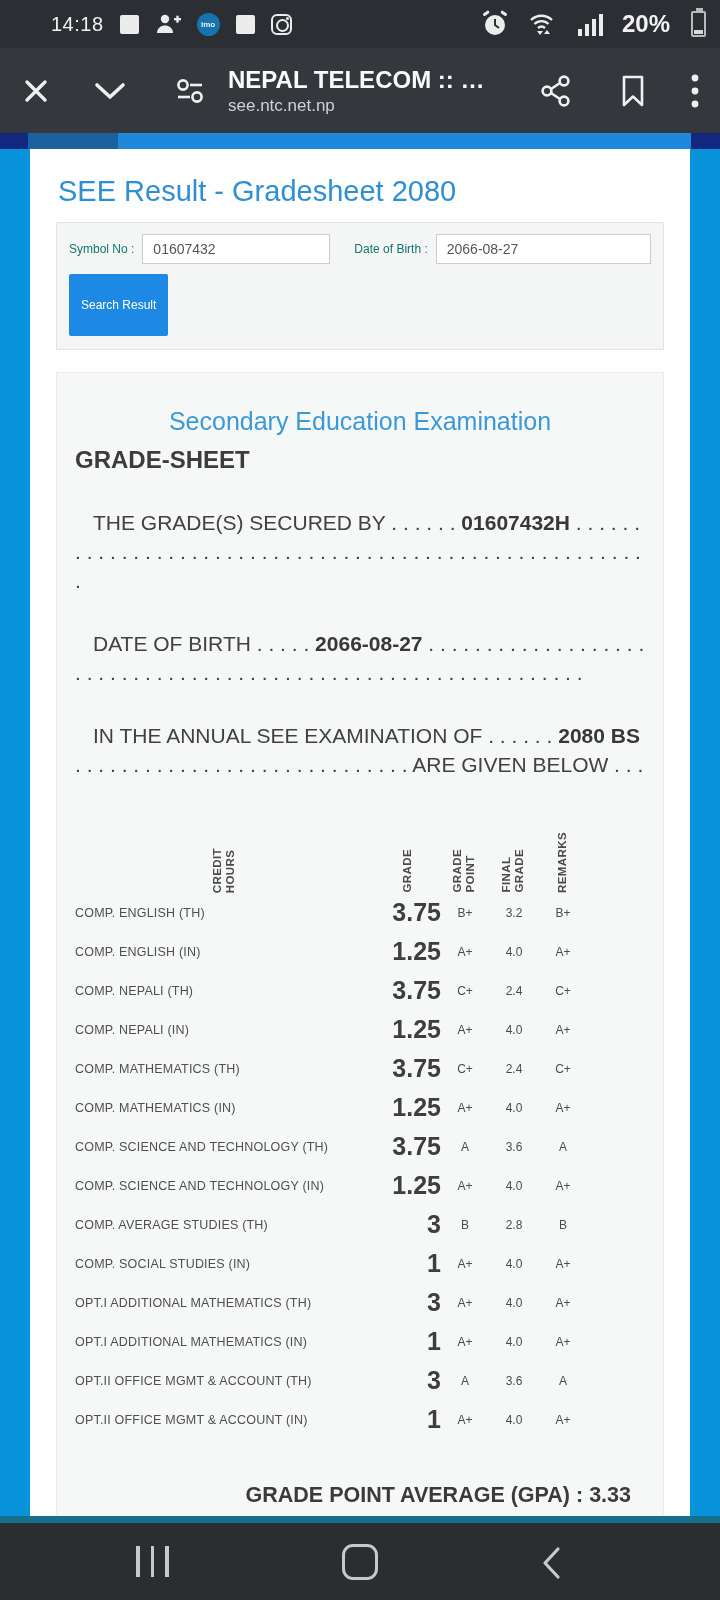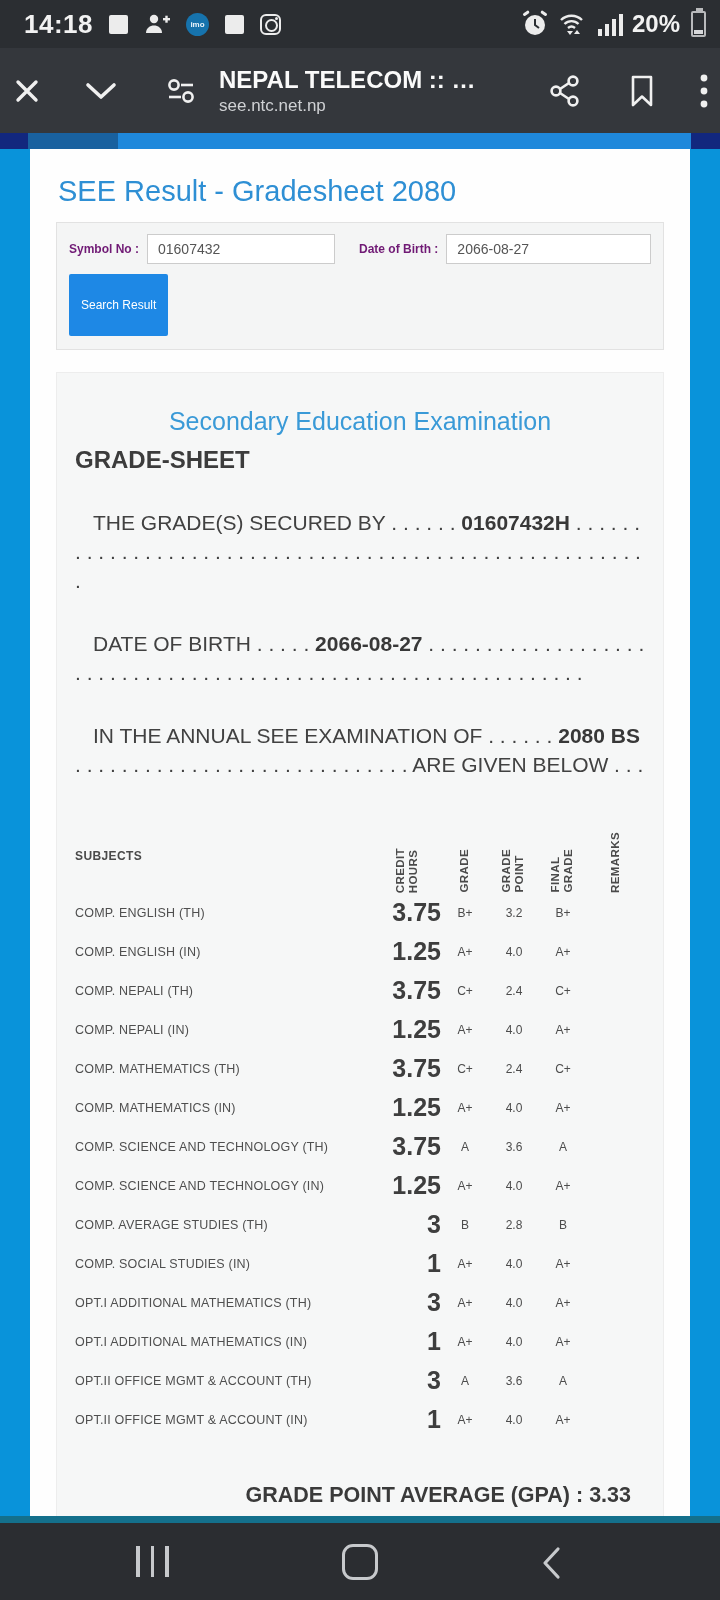--- a/index.html
+++ b/index.html
@@ -4,36 +4,36 @@
 <style>
   * { margin:0; padding:0; box-sizing:border-box; }
   html,body { width:720px; height:1600px; overflow:hidden; background:#000;
               font-family:"Liberation Sans", sans-serif; }
   .root { position:relative; width:720px; height:1600px; }
 
   
   .status-bar { position:absolute; top:0; left:0; width:720px; height:48px;
     background:#2b2e32; display:flex; align-items:center; padding:0 14px; }
   .sb-left { display:flex; align-items:center; gap:16px; }
-  .sb-time { color:#f2f2f2; font-size:26px; font-weight:bold; letter-spacing:0.5px; margin-left:10px; }
+  .sb-time { color:#f2f2f2; font-size:20px; font-weight:normal; letter-spacing:0.5px; margin-left:37px; }
   .sb-sq { width:19px; height:19px; background:#ececec; border-radius:2px; }
-  .sb-right { margin-left:auto; display:flex; align-items:center; gap:9px; }
+  .sb-right { margin-left:auto; display:flex; align-items:center; gap:19px; }
   .sb-pct { color:#f2f2f2; font-size:24px; font-weight:bold; }
   .battery { position:relative; width:15px; height:26px; border:2px solid #b9babc; border-radius:2px; margin-left:2px; }
   .battery:before { content:""; position:absolute; top:-5px; left:3px; width:7px; height:3px; background:#b9babc; }
   .battery .fill { position:absolute; bottom:1px; left:1px; right:1px; height:4px; background:#d7d8da; }
   .imo-badge { width:23px; height:23px; border-radius:50%; background:#1673ad; color:#eaf4fb;
     font-size:8px; display:flex; align-items:center; justify-content:center; font-weight:bold; }
   .insta { position:relative; width:21px; height:21px; border:2px solid #ececec; border-radius:6px; }
   .insta:before { content:""; position:absolute; top:3px; left:3px; width:9px; height:9px; border:2px solid #ececec; border-radius:50%; }
   .insta:after { content:""; position:absolute; top:1px; right:1px; width:3px; height:3px; background:#ececec; border-radius:50%; }
 
   
   .toolbar { position:absolute; top:48px; left:0; width:720px; height:85px;
-    background:#34373c; display:flex; align-items:center; padding:0 11px; }
+    background:#34373c; display:flex; align-items:center; padding:0 20px; }
   .tb-icon { display:flex; align-items:center; justify-content:center; }
   .tb-title-wrap { margin-left:20px; margin-right:auto; overflow:hidden; }
   .tb-title { color:#fafafa; font-size:24px; font-weight:bold; white-space:nowrap; }
   .tb-url { color:#cfd1d4; font-size:17px; margin-top:2px; }
 
   
   .bluebar { position:absolute; top:133px; left:0; width:720px; height:16px; display:flex; }
   .bluebar .seg1 { width:28px; background:#12277e; }
   .bluebar .seg2 { width:90px; background:#19619f; }
   .bluebar .seg3 { flex:1; background:#1f88db; }
@@ -42,21 +42,21 @@
   
   .viewport { position:absolute; top:149px; left:0; width:720px; height:1374px;
     background:#0993da; overflow:hidden; }
   .card { position:absolute; left:30px; top:0; width:660px; min-height:1380px;
     background:#fefefe; padding:0 26px; }
 
   .page-h1 { color:#2e8fd4; font-size:29px; font-weight:400; padding:26px 2px 14px 2px; }
 
   .search-panel { background:#f4f5f5; border:1px solid #e2e2e2; padding:11px 12px 13px 12px; }
   .search-row { display:flex; align-items:center; }
-  .f-label { font-size:12px; font-weight:bold; color:#701a75; white-space:nowrap;text-align:center; }
+  .f-label { font-size:12px; font-weight:normal; color:#0f766e; white-space:nowrap;text-align:center; }
   .f-input { height:30px; border:1px solid #ccc; background:#fff; font-size:14px; color:#555;
     padding:0 10px; margin-left:8px; font-family:"Liberation Sans", sans-serif; }
   .f-input.symbol { width:188px; }
   .f-input.dob { width:220px; margin-left:8px; }
   .dob-label { margin-left:24px; }
   .search-btn { margin-top:10px; background:#1e88e5; border:none; color:#fff; font-size:12px;
     padding:24px 12px; border-radius:2px; font-family:"Liberation Sans", sans-serif; }
 
   .sheet { margin-top:22px; background:#f6f7f7; border:1px solid #ededed; padding:34px 18px 46px 18px; }
   .sheet-title-blue { color:#3a9ad7; font-size:25px; text-align:center; font-weight:400; }
@@ -209,21 +209,20 @@
         <div class="sheet-title-bold">GRADE-SHEET</div>
 
         <div class="para"><span>THE GRADE(S) SECURED BY . . . . . . </span><b>01607432H</b><span> . . . . . . . . . . . . . . . . . . . . . . . . . . . . . . . . . . . . . . . . . . . . . . . . . . . . . . . .</span></div>
 
         <div class="para"><span>DATE OF BIRTH . . . . . </span><b>2066-08-27</b><span> . . . . . . . . . . . . . . . . . . . . . . . . . . . . . . . . . . . . . . . . . . . . . . . . . . . . . . . . . . . . . . .</span></div>
 
         <div class="para"><span>IN THE ANNUAL SEE EXAMINATION OF . . . . . . </span><b>2080 BS</b><span> . . . . . . . . . . . . . . . . . . . . . . . . . . . . . ARE GIVEN BELOW . . .</span></div>
 
         <div class="gtable">
           <div class="g-header">
-            <span class="h-subjects">SUBJECTS</span>
             <span class="vh">CREDIT
 HOURS</span>
             <span class="vh">GRADE</span>
             <span class="vh">GRADE
 POINT</span>
             <span class="vh">FINAL
 GRADE</span>
             <span class="vh">REMARKS</span>
           </div>
           <div>

